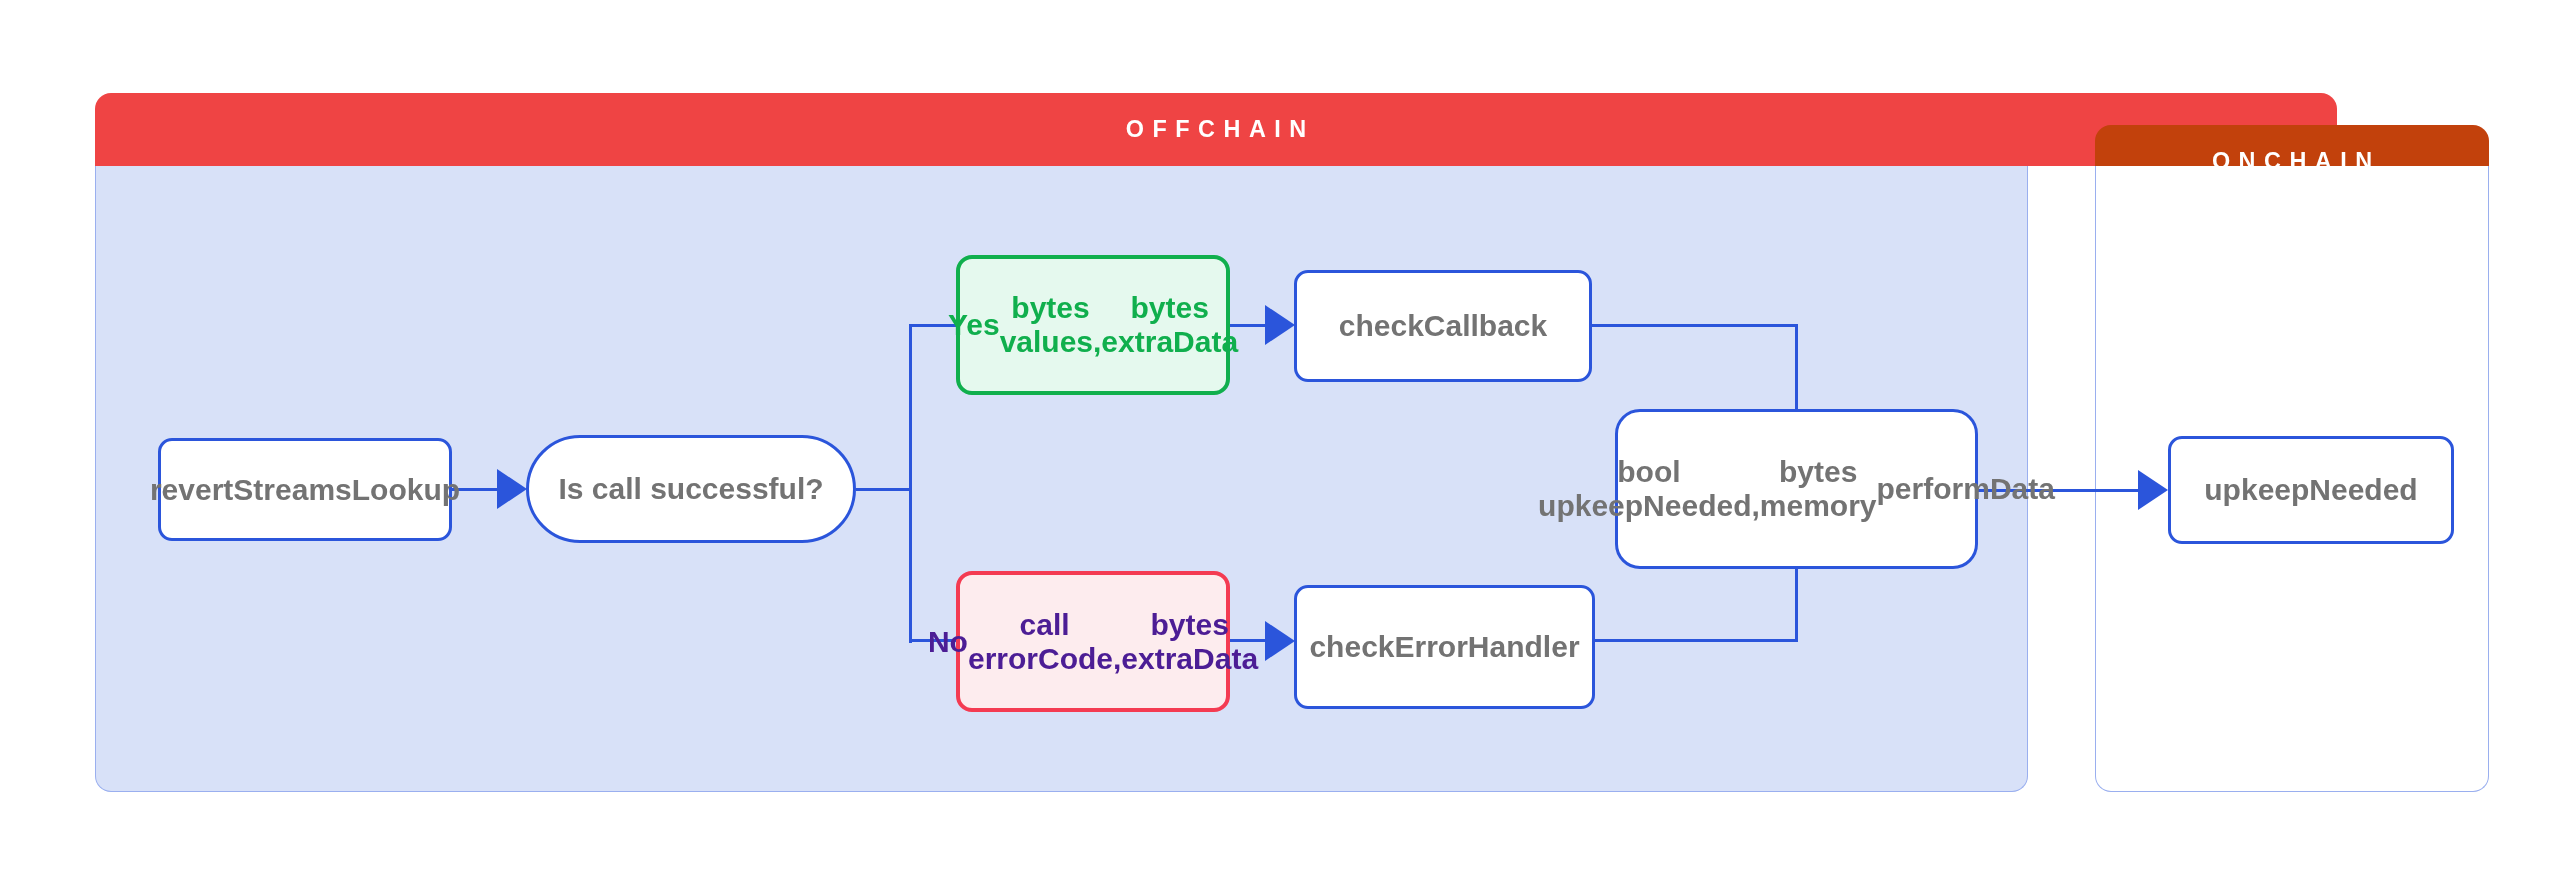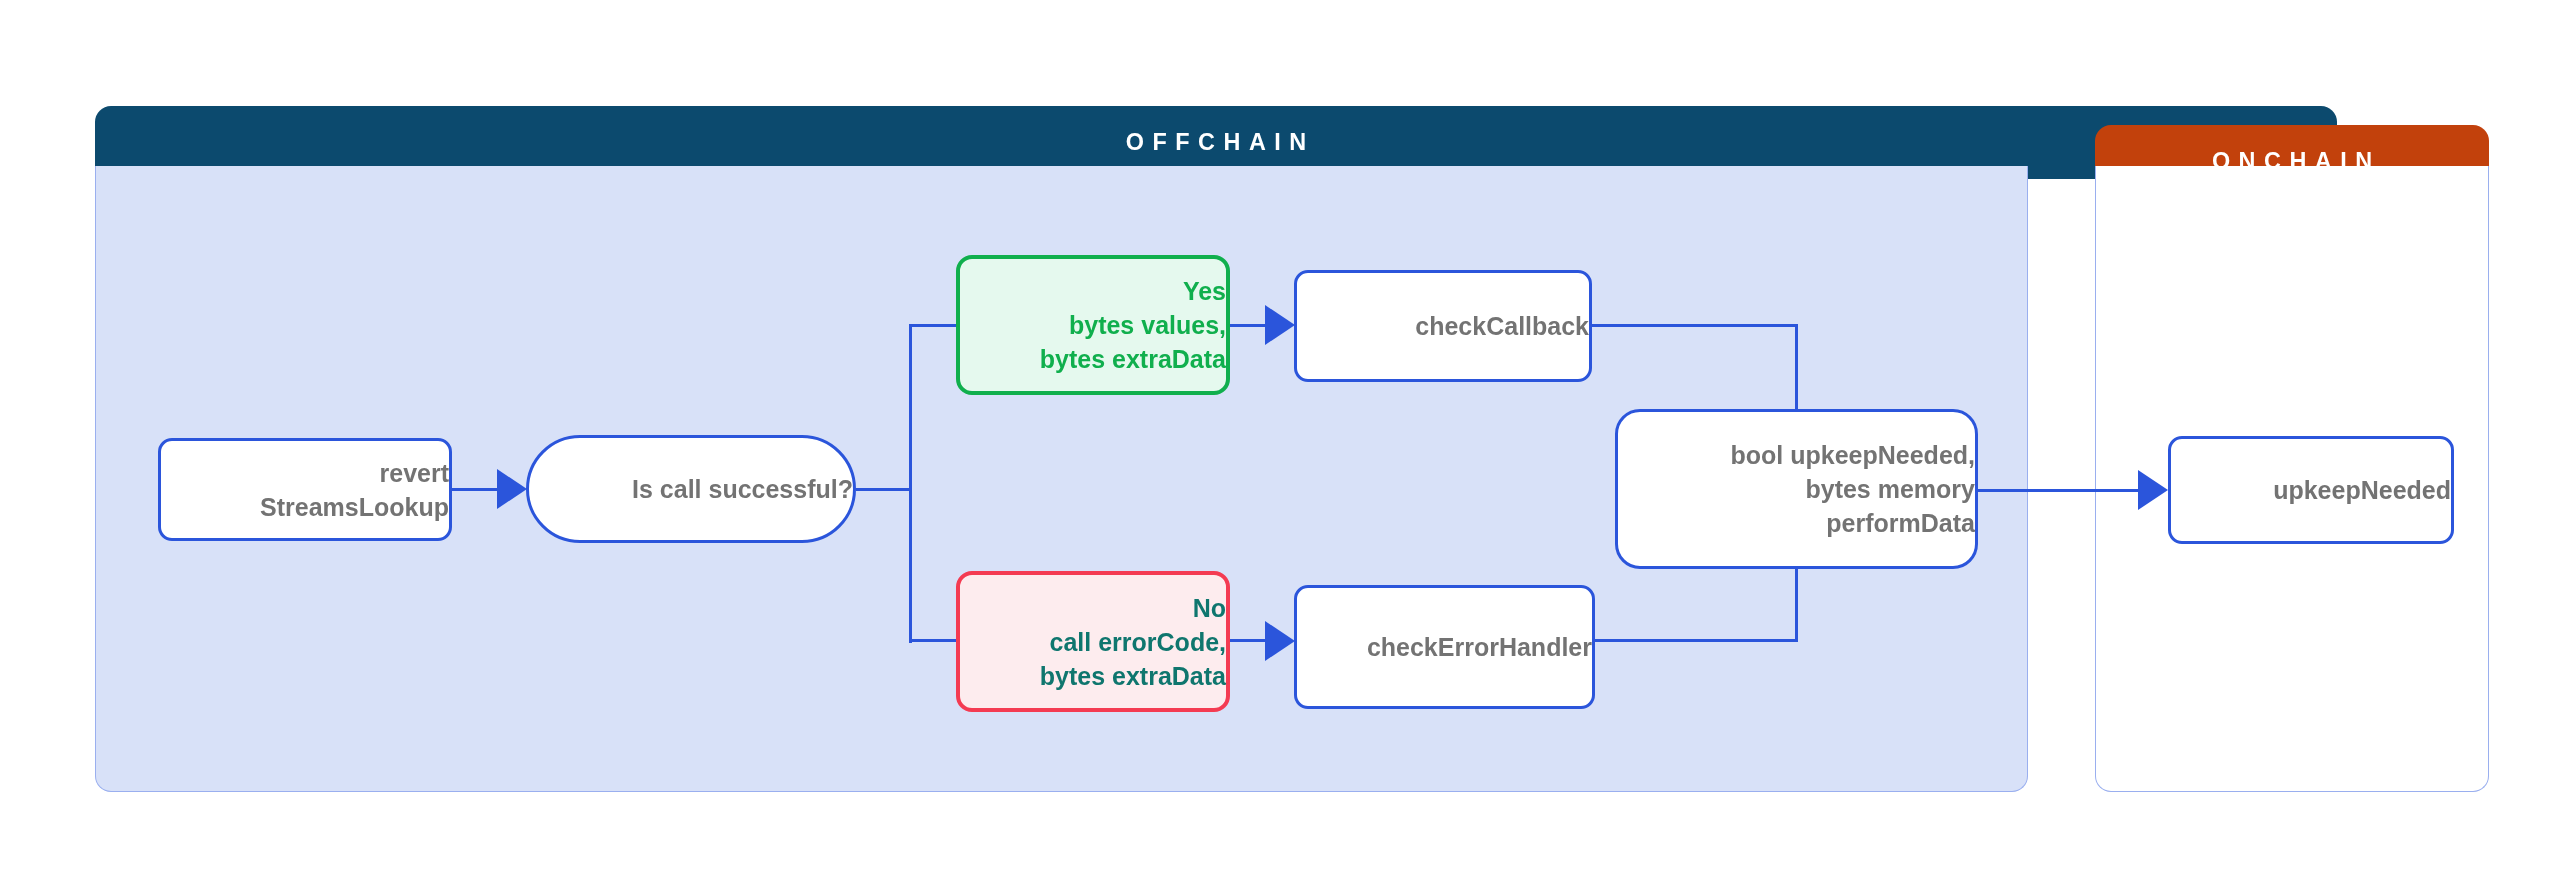--- a/index.html
+++ b/index.html
@@ -6,42 +6,42 @@
   body{width:2576px;height:886px;position:relative;overflow:hidden;
        font-family:"Liberation Sans","DejaVu Sans",sans-serif;}
   .canvas{position:absolute;left:0;top:0;width:2576px;height:886px;}
 
   
   .container-header{position:absolute;display:flex;align-items:center;justify-content:center;
        border-radius:16px 16px 0 0;color:#ffffff;font-weight:bold;font-size:23.4px;
        letter-spacing:8.5px;text-indent:8.5px;}
   .container-body{position:absolute;border:1.6px solid #9AAFEF;border-top:none;
        border-radius:0 0 16px 16px;box-sizing:border-box;}
-  .offchain-header{left:95px;top:106px;width:2242px;height:73px;background:#0c4a6e;}
+  .offchain-header{left:95px;top:93px;width:2242px;height:73px;background:#ef4444;}
   .offchain-body{left:95px;top:166px;width:1933px;height:626px;background:#D8E1F8;}
   .onchain-header{left:2095px;top:93px;width:394px;height:73px;background:#c2410c;margin-top:32px;}
   .onchain-body{left:2095px;top:166px;width:394px;height:626px;background:#ffffff;}
 
   
   .line{position:absolute;background:#2B55DB;z-index:3;}
   .hline{height:3.2px;}
   .vline{width:3.2px;}
   .arrowhead{position:absolute;width:0;height:0;z-index:3;
        border-top:20px solid transparent;border-bottom:20px solid transparent;
        border-left:30px solid #2B55DB;}
 
   
-  .node{position:absolute;display:flex;flex-direction:column;align-items:flex-end;
+  .node{position:absolute;display:flex;align-items:center;
        justify-content:center;text-align:center;box-sizing:border-box;z-index:5;
-       font-weight:bold;font-size:25px;line-height:34px;}
+       font-weight:bold;font-size:30px;line-height:34px;}
   .node span{display:block;}
   .blue-node{background:#ffffff;border:3.2px solid #2B55DB;border-radius:14px;color:#737373;}
   .stadium{border-radius:106px;}
   .green-node{background:#E5F9EE;border:4.3px solid #10AF4D;border-radius:16px;color:#10AF4D;}
-  .red-node{background:#FDECEE;border:4.3px solid #F43B52;border-radius:16px;color:#0f766e;}
+  .red-node{background:#FDECEE;border:4.3px solid #F43B52;border-radius:16px;color:#4c1d95;}
   .big-node{border-radius:25px;}
 
   .n-revert{left:158px;top:438px;width:294px;height:103px;}
   .n-question{left:526px;top:435px;width:330px;height:108px;}
   .n-yes{left:956px;top:255px;width:274px;height:140px;}
   .n-no{left:956px;top:571px;width:274px;height:141px;}
   .n-checkcallback{left:1294px;top:270px;width:298px;height:112px;}
   .n-checkerrorhandler{left:1294px;top:585px;width:301px;height:124px;}
   .n-result{left:1615px;top:409px;width:363px;height:160px;}
   .n-performupkeep{left:2168px;top:436px;width:286px;height:108px;}

